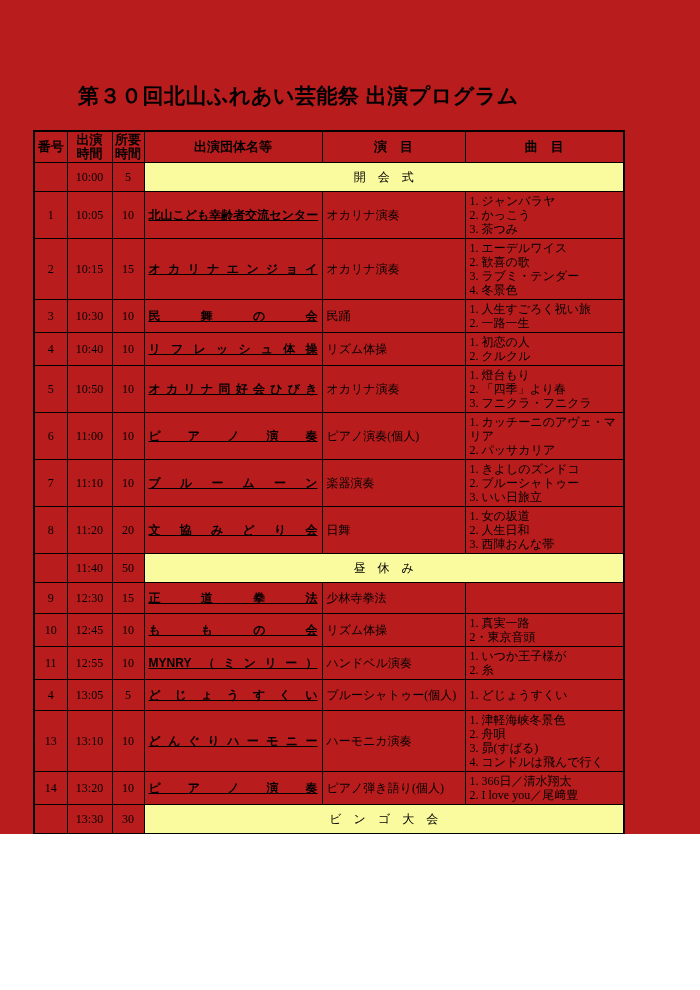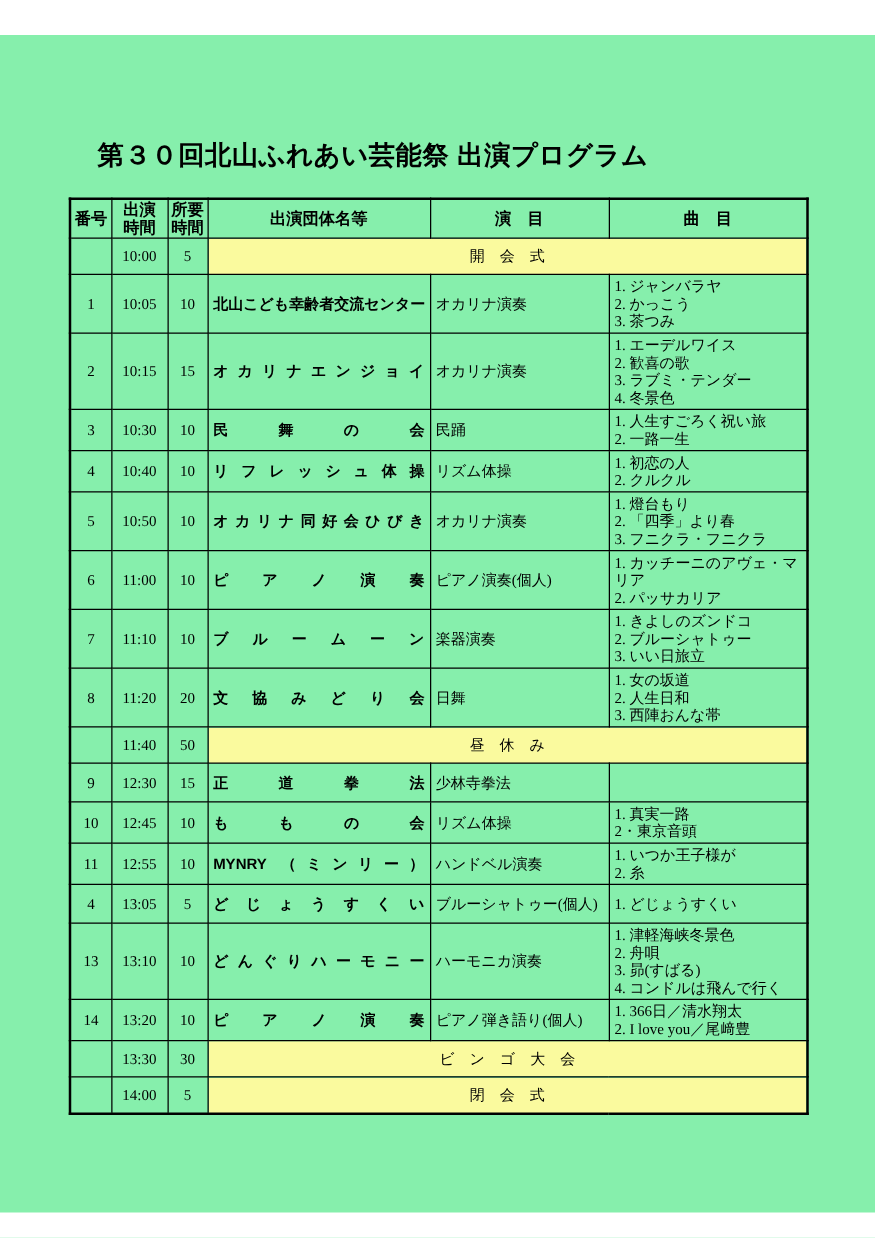--- a/index.html
+++ b/index.html
@@ -3,31 +3,31 @@
 <meta charset="utf-8">
 <style>
   :root { --yellow: #FAFA9E; --ink: #000000; }
   html, body {
     margin: 0; padding: 0;
     width: 700px; height: 990px;
     background: #ffffff;
     font-family: "Liberation Serif", "DejaVu Serif", serif;
     color: var(--ink);
   }
-  #page { position: relative; width: 700px; height: 942px; background: #86efac; overflow: hidden; margin-top: 28px; }
+  #page { position: relative; width: 700px; height: 834px; background: #b91c1c; overflow: hidden; }
 
   #doc-title {
     position: absolute; left: 78px; top: 82px;
     font-family: "Liberation Sans", "DejaVu Sans", sans-serif;
     font-weight: bold; font-size: 21px; letter-spacing: 0.5px;
     white-space: nowrap;
   }
 
   #program-table {
-    position: absolute; left: 55px; top: 130px;
+    position: absolute; left: 33px; top: 130px;
     width: 590px;
     border-collapse: collapse;
     table-layout: fixed;
     border: 2px solid var(--ink);
   }
   #program-table th, #program-table td {
     border: 1px solid var(--ink);
     padding: 2px 4px;
     vertical-align: middle;
     font-size: 12px;
@@ -50,20 +50,21 @@
   col.c-cat { width: 143px; }
   col.c-sng { width: 159px; }
 
   td.cell-no, td.cell-time, td.cell-dur { text-align: center; font-size: 12.5px; }
   td.cell-group {
     font-family: "Liberation Sans", "DejaVu Sans", sans-serif;
     font-weight: bold; font-size: 13px;
     text-align: justify; text-align-last: justify;
     padding: 2px 6px;
     white-space: nowrap;
+    text-decoration: underline;
   }
   td.cell-cat { text-align: left; font-size: 12px; padding-left: 4px; }
   td.cell-songs { text-align: left; font-size: 12px; white-space: pre-line; padding: 3px 4px; }
   td.cell-banner {
     background: var(--yellow);
     font-weight: normal; font-size: 14px;
     text-align: center;
     height: 24px;
     white-space: nowrap;
   }

